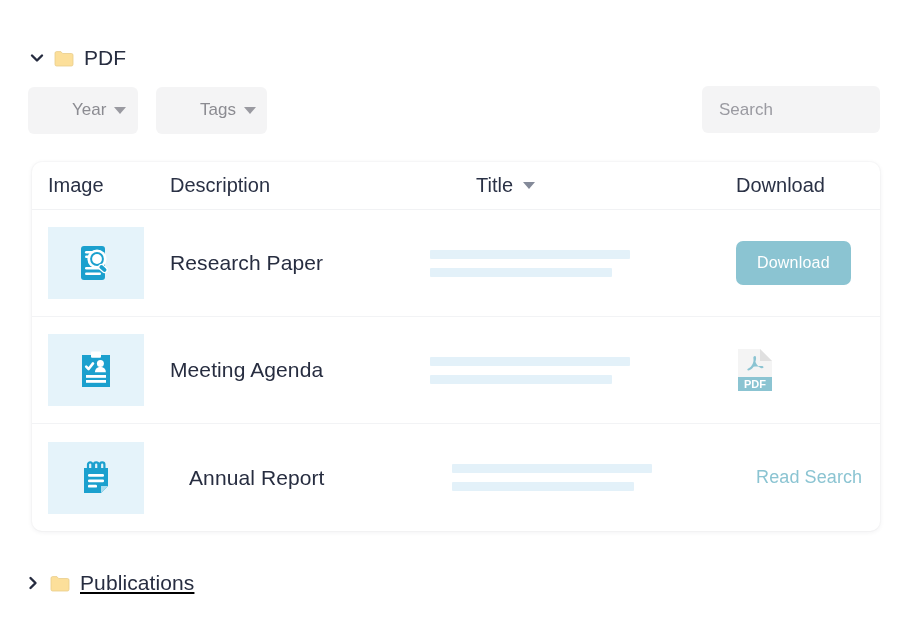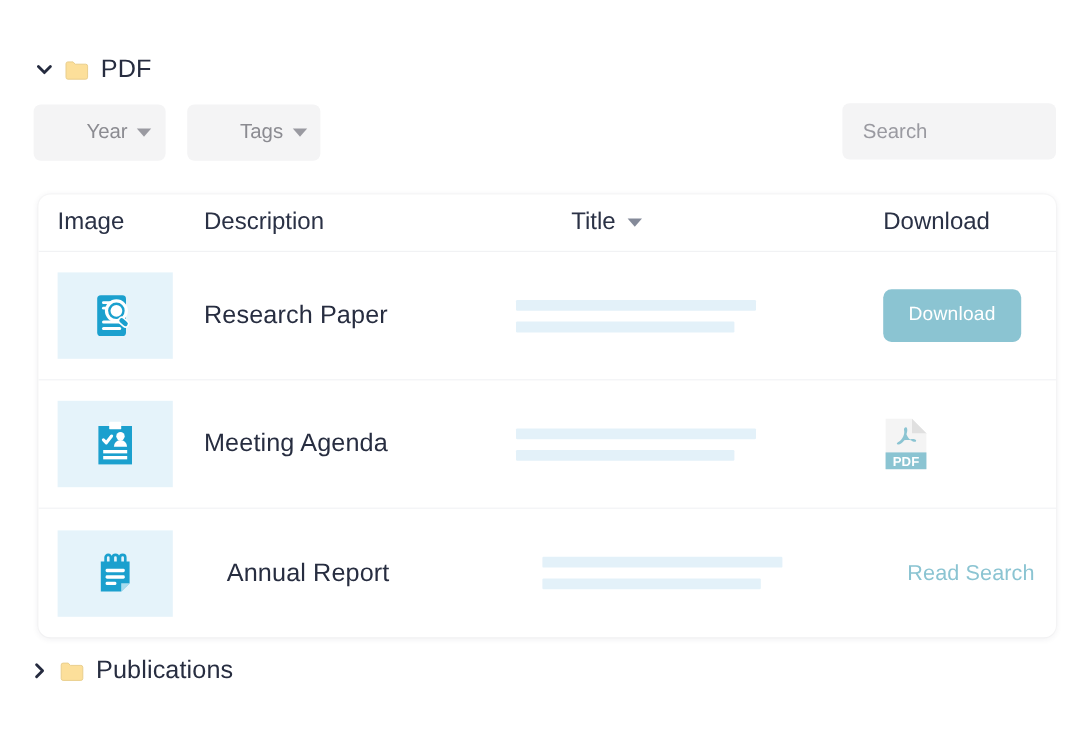--- a/index.html
+++ b/index.html
@@ -21,21 +21,21 @@
     overflow: hidden;
   }
 
   
   .folder-row {
     display: flex;
     align-items: center;
     height: 34px;
   }
   .folder-row.pdf-group { position: absolute; left: 28px; top: 41px; }
-  .folder-row.pub-group { position: absolute; left: 24px; top: 542px; }
+  .folder-row.pub-group { position: absolute; left: 24px; top: 566px; text-decoration: underline; }
 
   .chevron {
     width: 26px;
     display: flex;
     align-items: center;
     justify-content: flex-start;
     color: #252b3f;
     cursor: pointer;
   }
   .chevron svg { display: block; }

